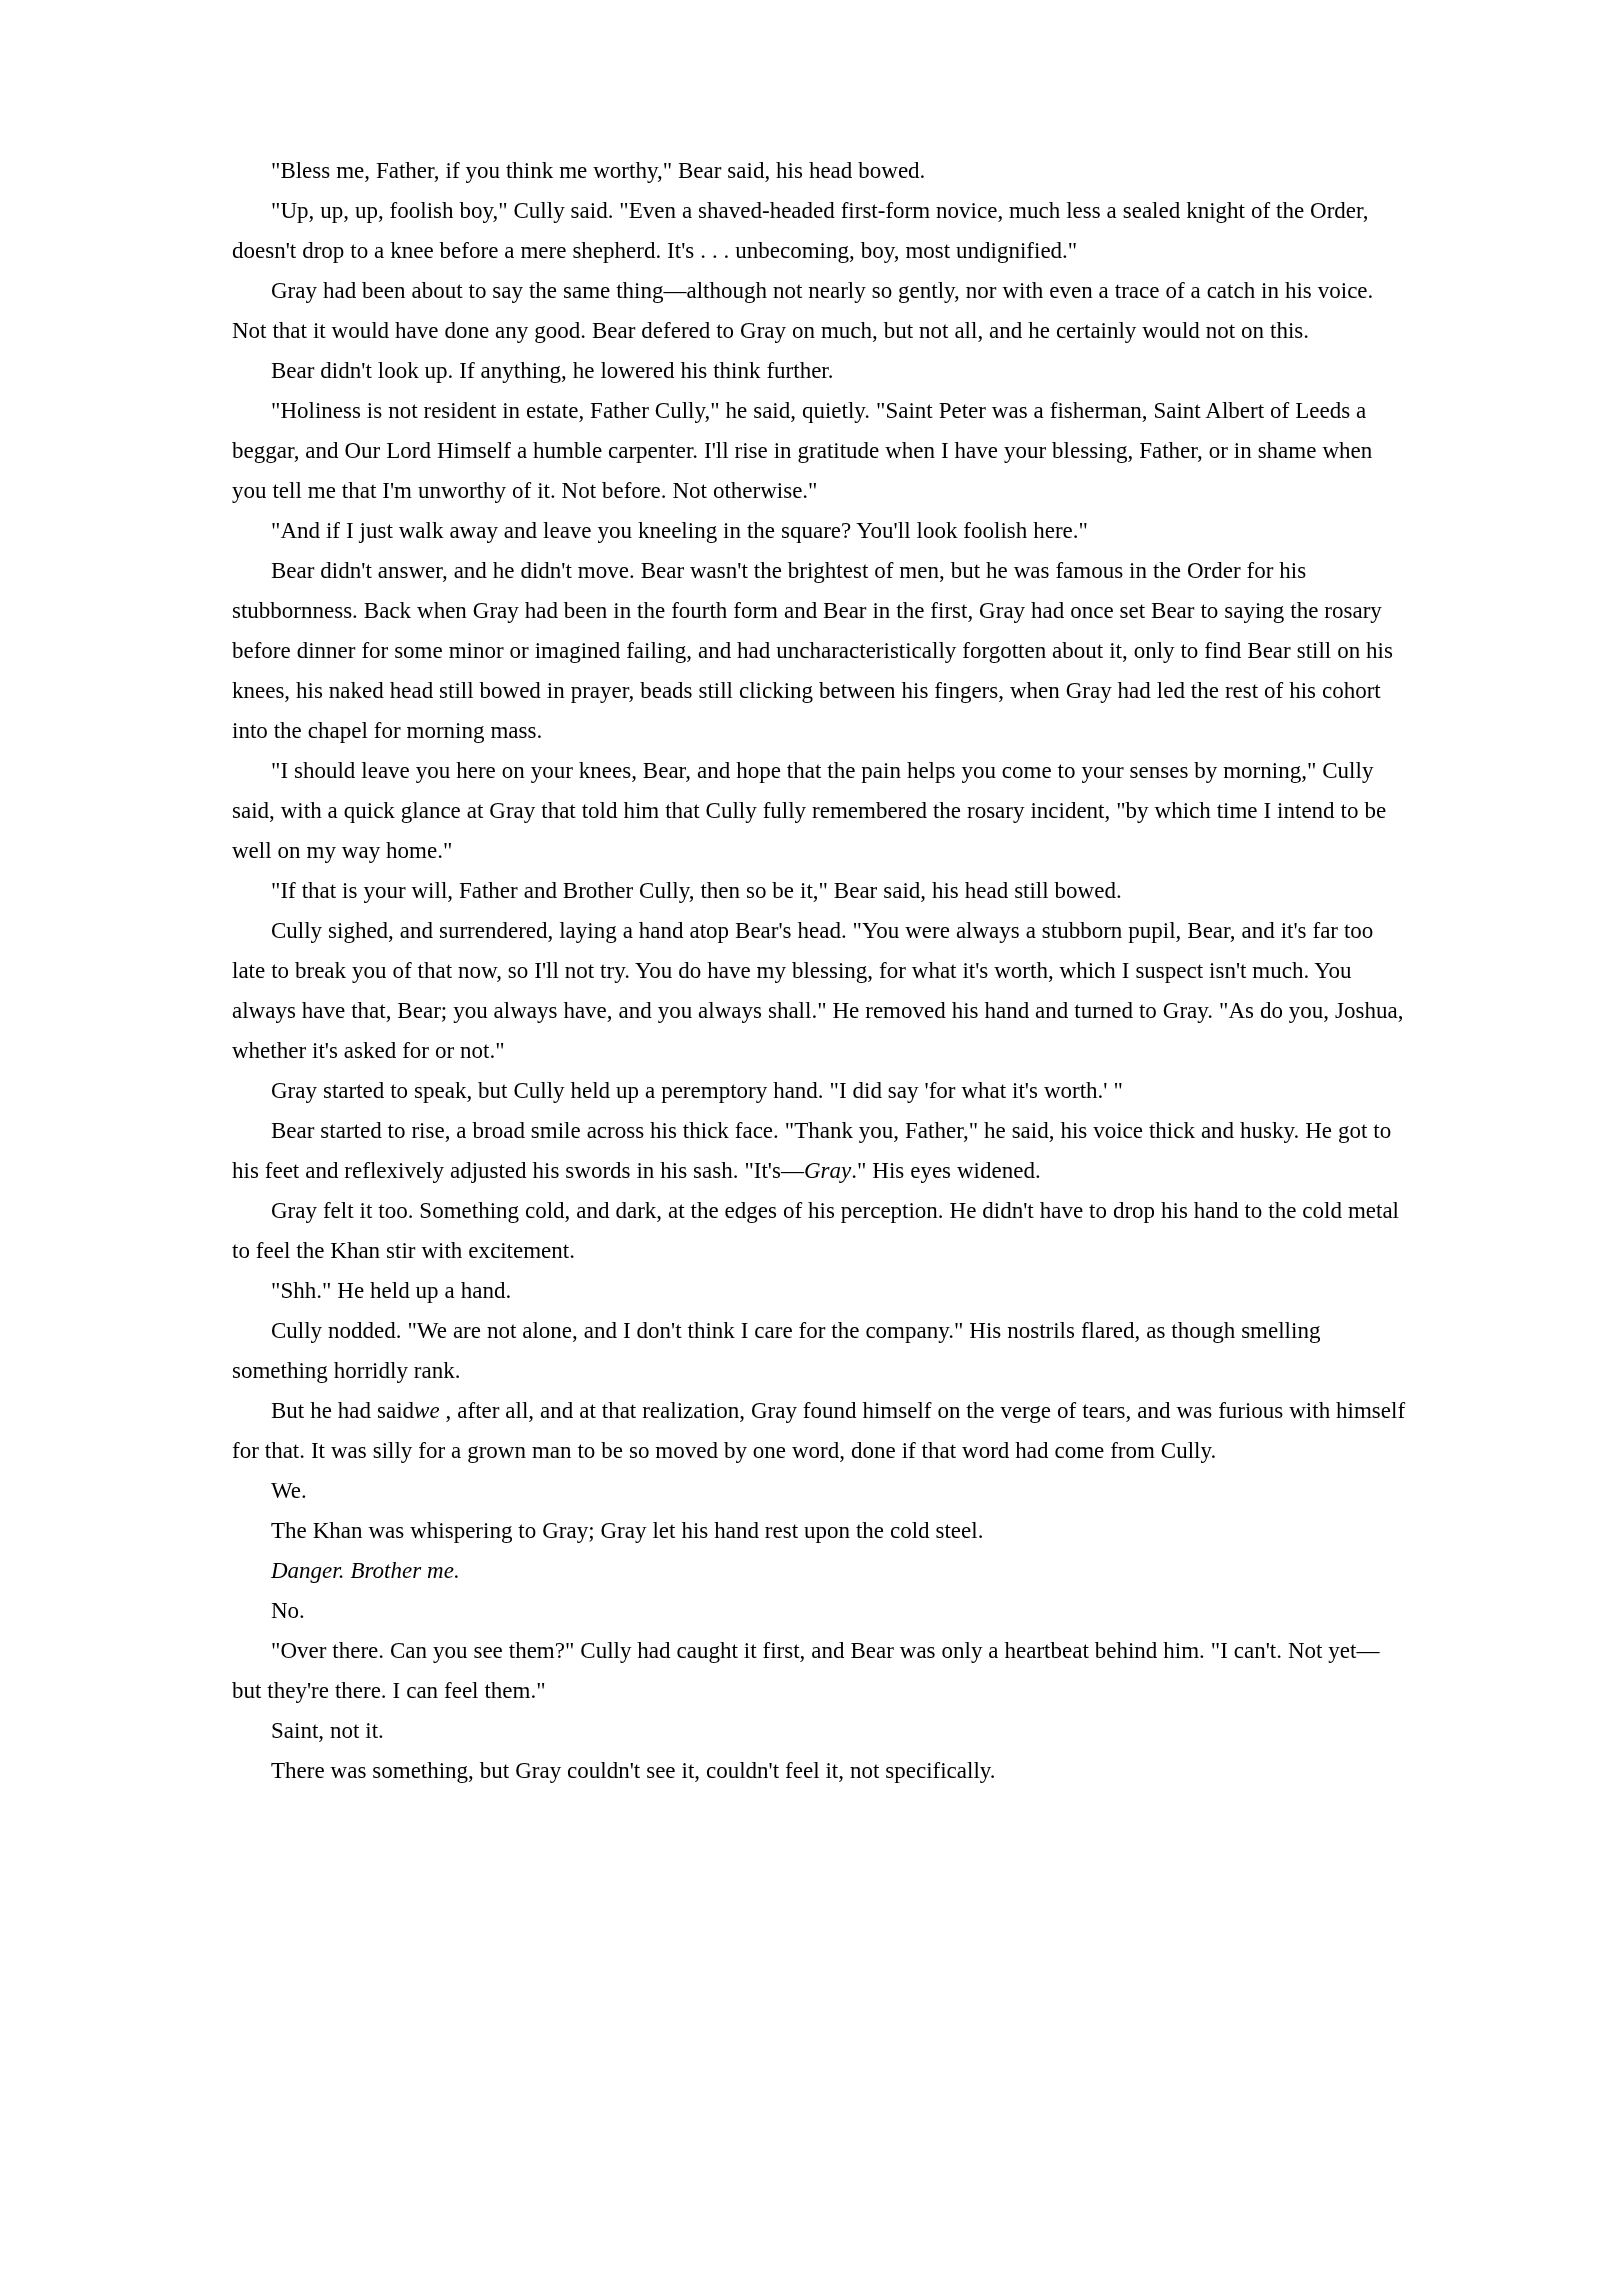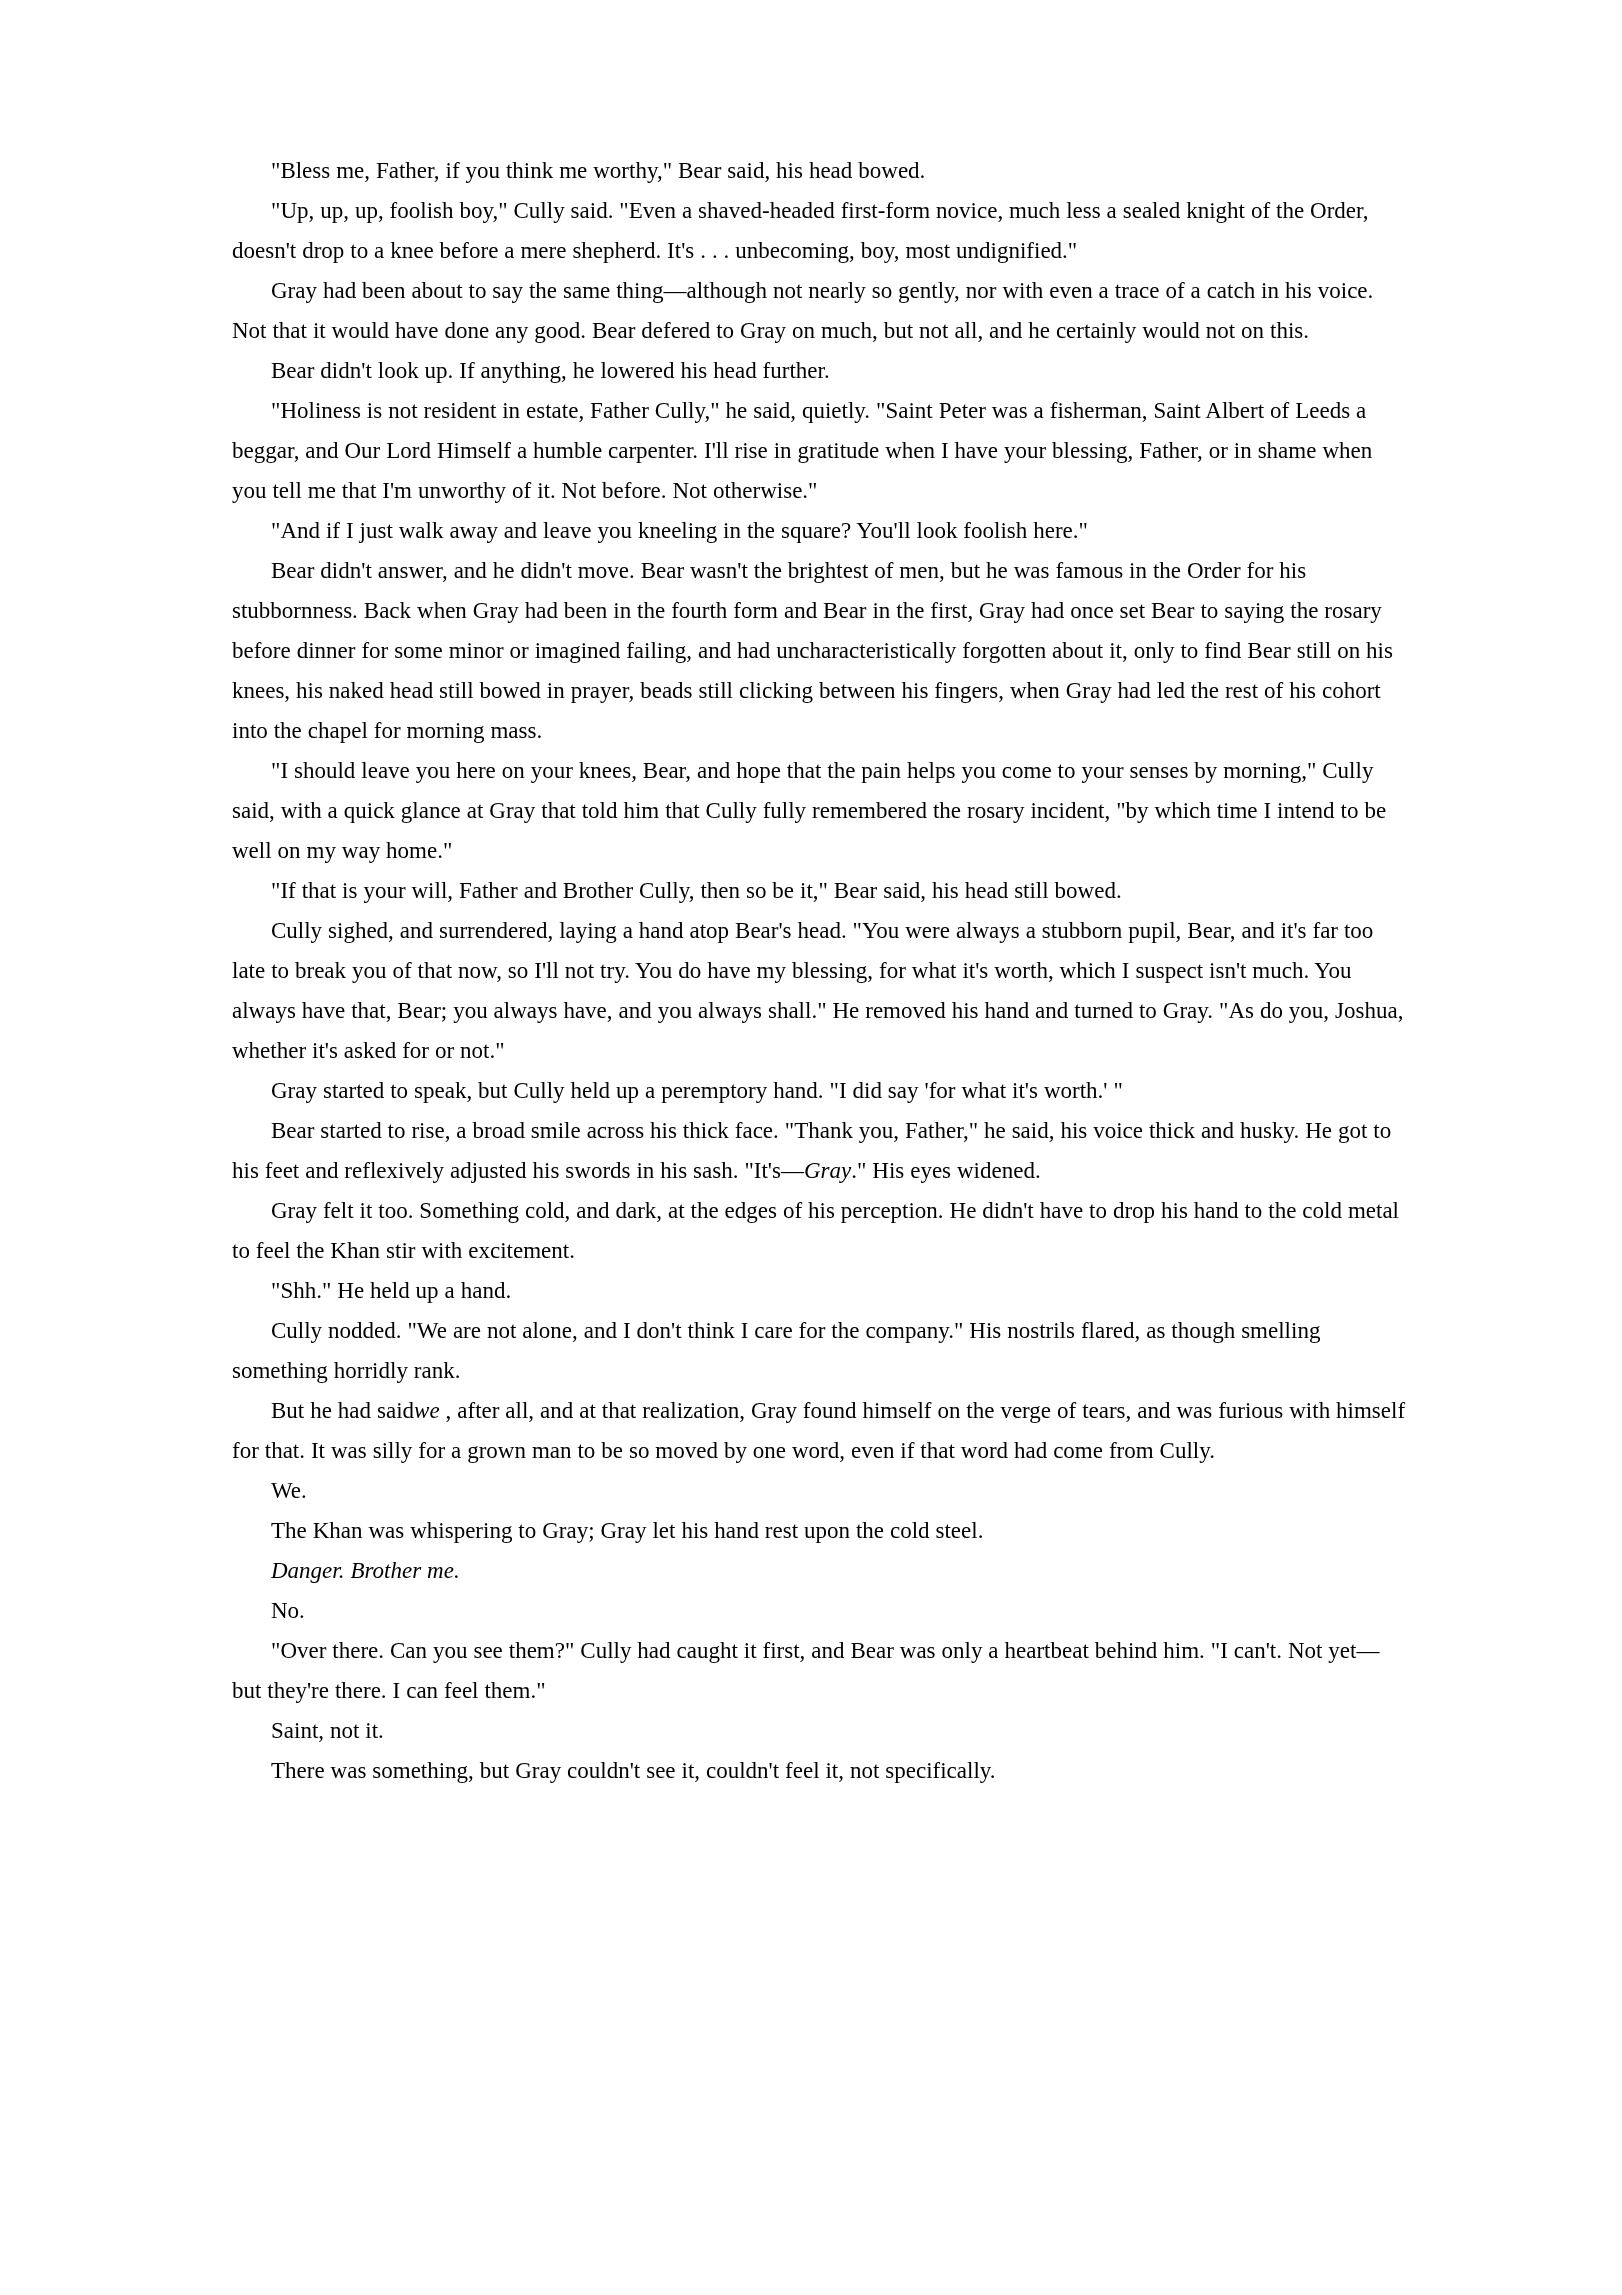--- a/index.html
+++ b/index.html
@@ -35,33 +35,33 @@
   }
 </style>
 </head>
 <body>
 
 <div class="page">
   <div class="body-text" id="body-text">
       <p class="para" id="para-1"><span>"Bless me, Father, if you think me worthy," Bear said, his head bowed.</span></p>
       <p class="para" id="para-2"><span>"Up, up, up, foolish boy," Cully said. "Even a shaved-headed first-form novice, much less a sealed knight of the Order, doesn't drop to a knee before a mere shepherd. It's . . . unbecoming, boy, most undignified."</span></p>
       <p class="para" id="para-3"><span>Gray had been about to say the same thing—although not nearly so gently, nor with even a trace of a catch in his voice. Not that it would have done any good. Bear defered to Gray on much, but not all, and he certainly would not on this.</span></p>
-      <p class="para" id="para-4"><span>Bear didn't look up. If anything, he lowered his head further.</span></p>
+      <p class="para" id="para-4"><span>Bear didn't look up. If anything, he lowered his think further.</span></p>
       <p class="para" id="para-5"><span>"Holiness is not resident in estate, Father Cully," he said, quietly. "Saint Peter was a fisherman, Saint Albert of Leeds a beggar, and Our Lord Himself a humble carpenter. I'll rise in gratitude when I have your blessing, Father, or in shame when you tell me that I'm unworthy of it. Not before. Not otherwise."</span></p>
       <p class="para" id="para-6"><span>"And if I just walk away and leave you kneeling in the square? You'll look foolish here."</span></p>
       <p class="para" id="para-7"><span>Bear didn't answer, and he didn't move. Bear wasn't the brightest of men, but he was famous in the Order for his stubbornness. Back when Gray had been in the fourth form and Bear in the first, Gray had once set Bear to saying the rosary before dinner for some minor or imagined failing, and had uncharacteristically forgotten about it, only to find Bear still on his knees, his naked head still bowed in prayer, beads still clicking between his fingers, when Gray had led the rest of his cohort into the chapel for morning mass.</span></p>
       <p class="para" id="para-8"><span>"I should leave you here on your knees, Bear, and hope that the pain helps you come to your senses by morning," Cully said, with a quick glance at Gray that told him that Cully fully remembered the rosary incident, "by which time I intend to be well on my way home."</span></p>
       <p class="para" id="para-9"><span>"If that is your will, Father and Brother Cully, then so be it," Bear said, his head still bowed.</span></p>
       <p class="para" id="para-10"><span>Cully sighed, and surrendered, laying a hand atop Bear's head. "You were always a stubborn pupil, Bear, and it's far too late to break you of that now, so I'll not try. You do have my blessing, for what it's worth, which I suspect isn't much. You always have that, Bear; you always have, and you always shall." He removed his hand and turned to Gray. "As do you, Joshua, whether it's asked for or not."</span></p>
       <p class="para" id="para-11"><span>Gray started to speak, but Cully held up a peremptory hand. "I did say 'for what it's worth.' "</span></p>
       <p class="para" id="para-12"><span>Bear started to rise, a broad smile across his thick face. "Thank you, Father," he said, his voice thick and husky. He got to his feet and reflexively adjusted his swords in his sash. "It's—</span><em>Gray</em><span>." His eyes widened.</span></p>
       <p class="para" id="para-13"><span>Gray felt it too. Something cold, and dark, at the edges of his perception. He didn't have to drop his hand to the cold metal to feel the Khan stir with excitement.</span></p>
       <p class="para" id="para-14"><span>"Shh." He held up a hand.</span></p>
       <p class="para" id="para-15"><span>Cully nodded. "We are not alone, and I don't think I care for the company." His nostrils flared, as though smelling something horridly rank.</span></p>
-      <p class="para" id="para-16"><span>But he had said</span><em>we</em><span> , after all, and at that realization, Gray found himself on the verge of tears, and was furious with himself for that. It was silly for a grown man to be so moved by one word, even if that word had come from Cully.</span></p>
+      <p class="para" id="para-16"><span>But he had said</span><em>we</em><span> , after all, and at that realization, Gray found himself on the verge of tears, and was furious with himself for that. It was silly for a grown man to be so moved by one word, done if that word had come from Cully.</span></p>
       <p class="para" id="para-17"><span>We.</span></p>
       <p class="para" id="para-18"><span>The Khan was whispering to Gray; Gray let his hand rest upon the cold steel.</span></p>
       <p class="para" id="para-19"><em>Danger. Brother me.</em></p>
       <p class="para" id="para-20"><span>No.</span></p>
       <p class="para" id="para-21"><span>"Over there. Can you see them?" Cully had caught it first, and Bear was only a heartbeat behind him. "I can't. Not yet—but they're there. I can feel them."</span></p>
       <p class="para" id="para-22"><span>Saint, not it.</span></p>
       <p class="para" id="para-23"><span>There was something, but Gray couldn't see it, couldn't feel it, not specifically.</span></p>
     </div>
 </div>
 

